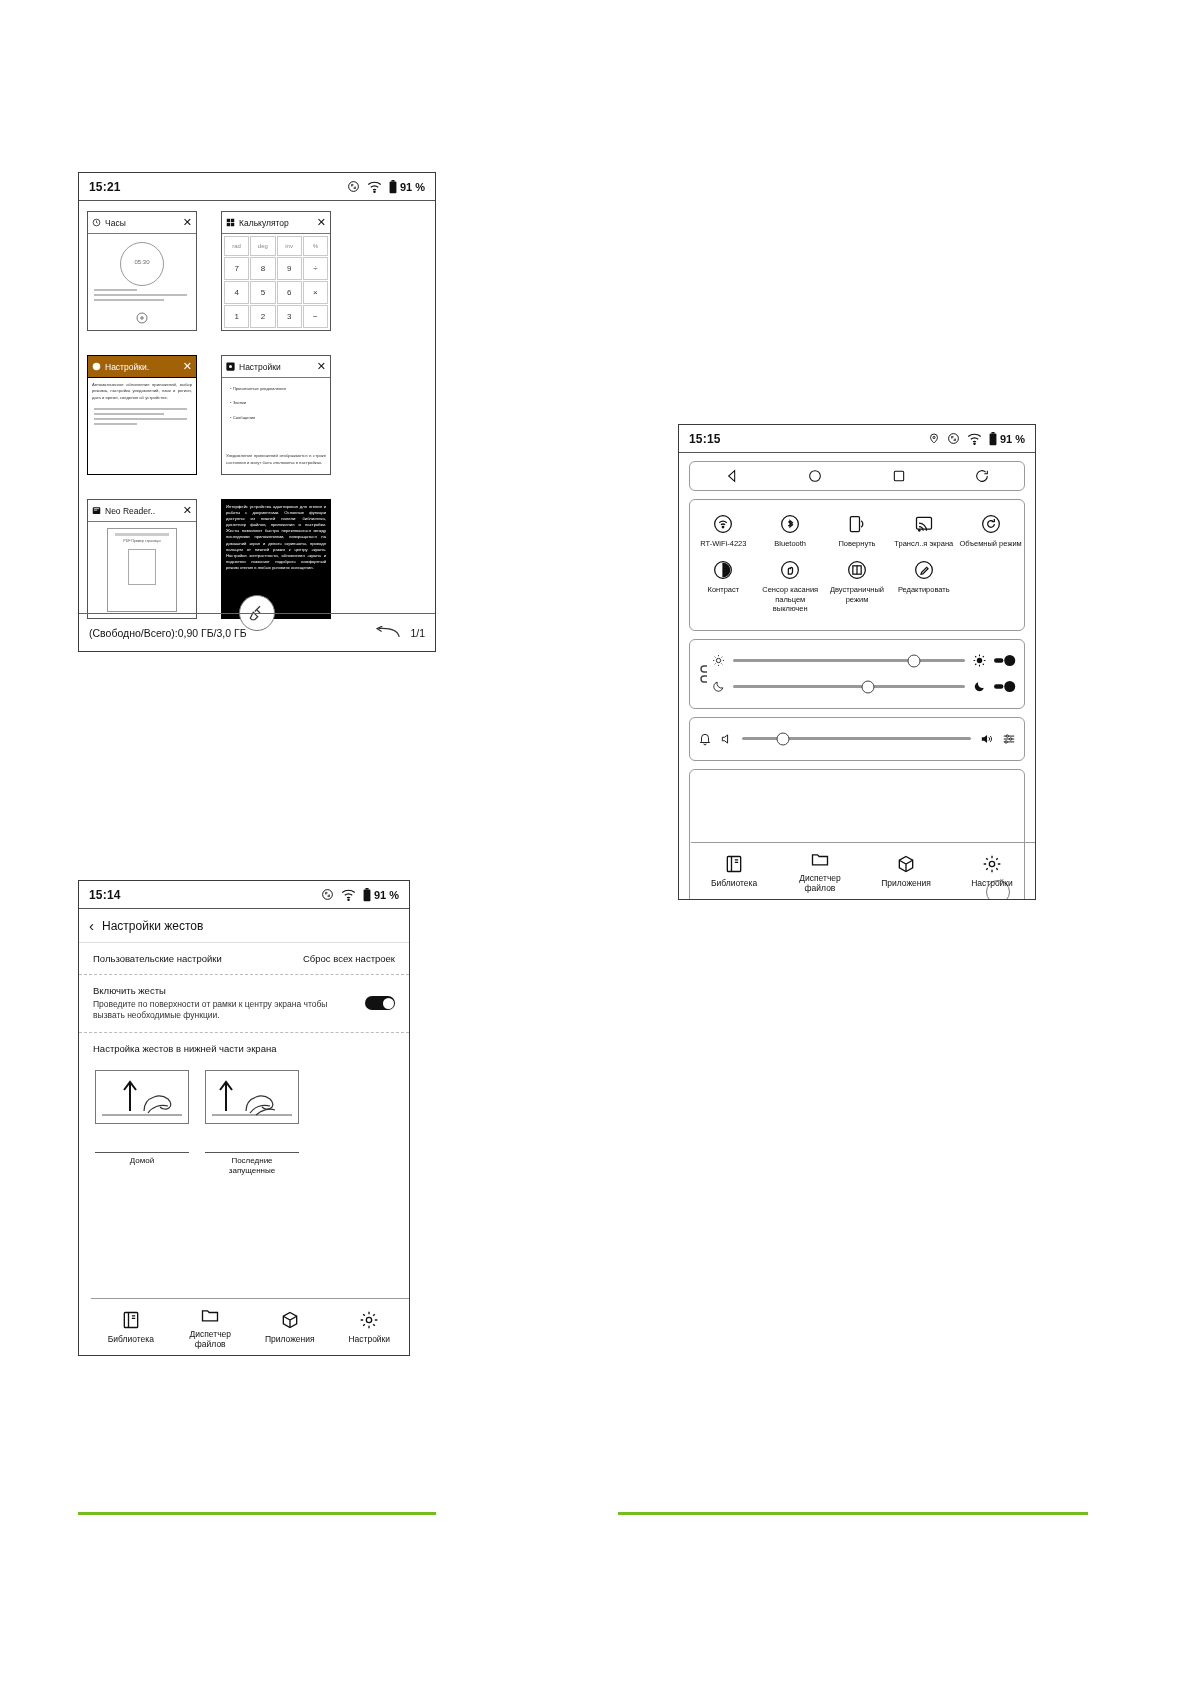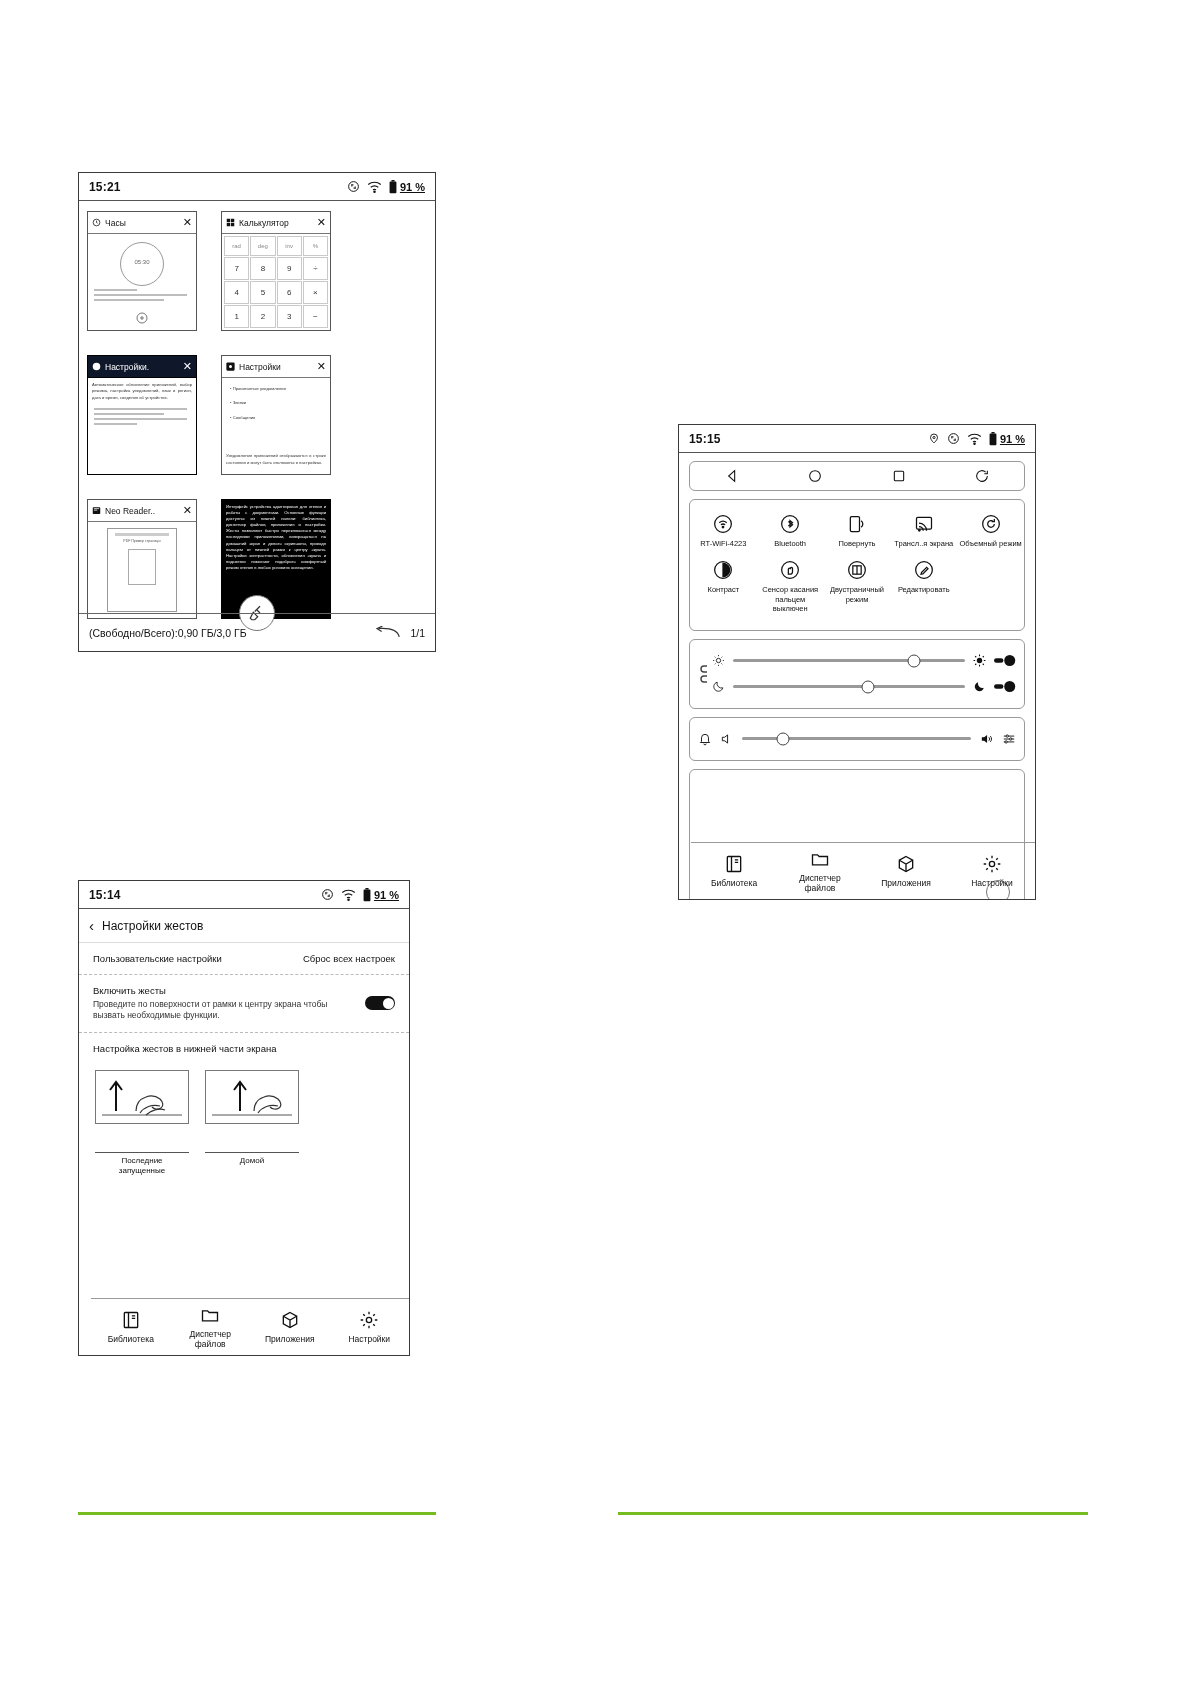--- a/index.html
+++ b/index.html
@@ -22,21 +22,21 @@
   .statusbar{
     display:flex;align-items:center;
     height:28px;
     padding:0 10px;
     border-bottom:1px solid #555;
     box-sizing:border-box;
     font-size:12px;font-weight:bold;gap:8px;
   }
   .statusbar .clock{flex:0 0 auto;letter-spacing:.2px;}
   .statusbar .sp{flex:1 1 auto;}
-  .statusbar .icons{display:flex;align-items:center;gap:7px;text-decoration:underline;}
+  .statusbar .icons{display:flex;align-items:center;gap:7px;}
   .ic{display:inline-block;line-height:0;}
   .batt{display:flex;align-items:center;gap:3px;font-size:11px;font-weight:bold;}
   
   #dev-recents{left:78px;top:172px;width:358px;height:480px;}
   .cards{
     padding:10px 8px 0 8px;
     display:flex;flex-wrap:wrap;gap:24px;
   }
   .card{
     width:110px;height:120px;
@@ -224,21 +224,21 @@
           <div>×</div>
           <div>1</div>
           <div>2</div>
           <div>3</div>
           <div>−</div>
         </div>
       </div>
     </div>
 
     <div class="card dark">
-      <div class="card-head" style="background:#0f172a;color:#fff;border-bottom:1px solid #000;">
+      <div class="card-head" style="background:#a16207;color:#fff;border-bottom:1px solid #000;">
         <span class="ic">
           <svg width="9" height="9" viewBox="0 0 24 24" fill="#fff">
               <circle cx="12" cy="12" r="10"></circle>
             </svg>
         </span>
         <span class="ttl">Настройки.</span>
         <span class="x">✕</span>
       </div>
       <div class="card-body" style="background:#fff;">
         <div class="tinytext">
@@ -370,45 +370,45 @@
     <div>
       <div class="lbl-strong">Включить жесты</div>
       <div class="lbl-sub">Проведите по поверхности от рамки к центру экрана чтобы вызвать необходимые функции.</div>
     </div>
     <div class="toggle"></div>
   </div>
 
   <div class="row" style="padding-bottom:2px">Настройка жестов в нижней части экрана</div>
 
   <div class="gest-grid">
+    <div class="gest">
+      <div class="box">
+        <svg width="92" height="52" viewBox="0 0 92 52">
+          <path d="M6 44h80" stroke="#555" stroke-width="1"></path>
+          <path d="M34 40V12" stroke="#111" stroke-width="2"></path>
+          <path d="M28 19l6-8 6 8" fill="none" stroke="#111" stroke-width="2"></path>
+          <path d="M48 40c0-8 4-12 10-14 5-2 10-1 14 2 3 3 4 7 1 9-3 2-7 1-9-1" fill="none" stroke="#333" stroke-width="1.2"></path>
+          <path d="M52 42c4-6 12-9 20-7" fill="none" stroke="#333" stroke-width="1.2"></path>
+        </svg>
+      </div>
+      <div class="cap" style="white-space:pre-line">Домой</div>
+    </div>
     <div class="gest">
       <div class="box">
         <svg width="92" height="52" viewBox="0 0 92 52">
           <path d="M6 44h80" stroke="#555" stroke-width="1"></path>
           <path d="M20 40V12" stroke="#111" stroke-width="2"></path>
           <path d="M14 19l6-8 6 8" fill="none" stroke="#111" stroke-width="2"></path>
           <path d="M40 40c0-8 4-12 10-14 5-2 10-1 14 2 3 3 4 7 1 9-3 2-7 1-9-1" fill="none" stroke="#333" stroke-width="1.2"></path>
           <path d="M44 42c4-6 12-9 20-7" fill="none" stroke="#333" stroke-width="1.2"></path>
           <path d="M50 44c5-5 13-7 19-5" fill="none" stroke="#333" stroke-width="1.2"></path>
         </svg>
       </div>
       <div class="cap" style="white-space:pre-line">Последние
 запущенные</div>
-    </div>
-    <div class="gest">
-      <div class="box">
-        <svg width="92" height="52" viewBox="0 0 92 52">
-          <path d="M6 44h80" stroke="#555" stroke-width="1"></path>
-          <path d="M34 40V12" stroke="#111" stroke-width="2"></path>
-          <path d="M28 19l6-8 6 8" fill="none" stroke="#111" stroke-width="2"></path>
-          <path d="M48 40c0-8 4-12 10-14 5-2 10-1 14 2 3 3 4 7 1 9-3 2-7 1-9-1" fill="none" stroke="#333" stroke-width="1.2"></path>
-          <path d="M52 42c4-6 12-9 20-7" fill="none" stroke="#333" stroke-width="1.2"></path>
-        </svg>
-      </div>
-      <div class="cap" style="white-space:pre-line">Домой</div>
     </div>
   </div>
 
   <div class="tabbar">
     <div class="tab">
       <span class="ic">
         <svg width="20" height="20" viewBox="0 0 24 24" fill="none" stroke="#111" stroke-width="1.6">
             <rect x="4" y="3" width="16" height="18" rx="1"></rect>
             <path d="M9 3v18"></path>
             <path d="M13 7h4M13 10h4"></path>

